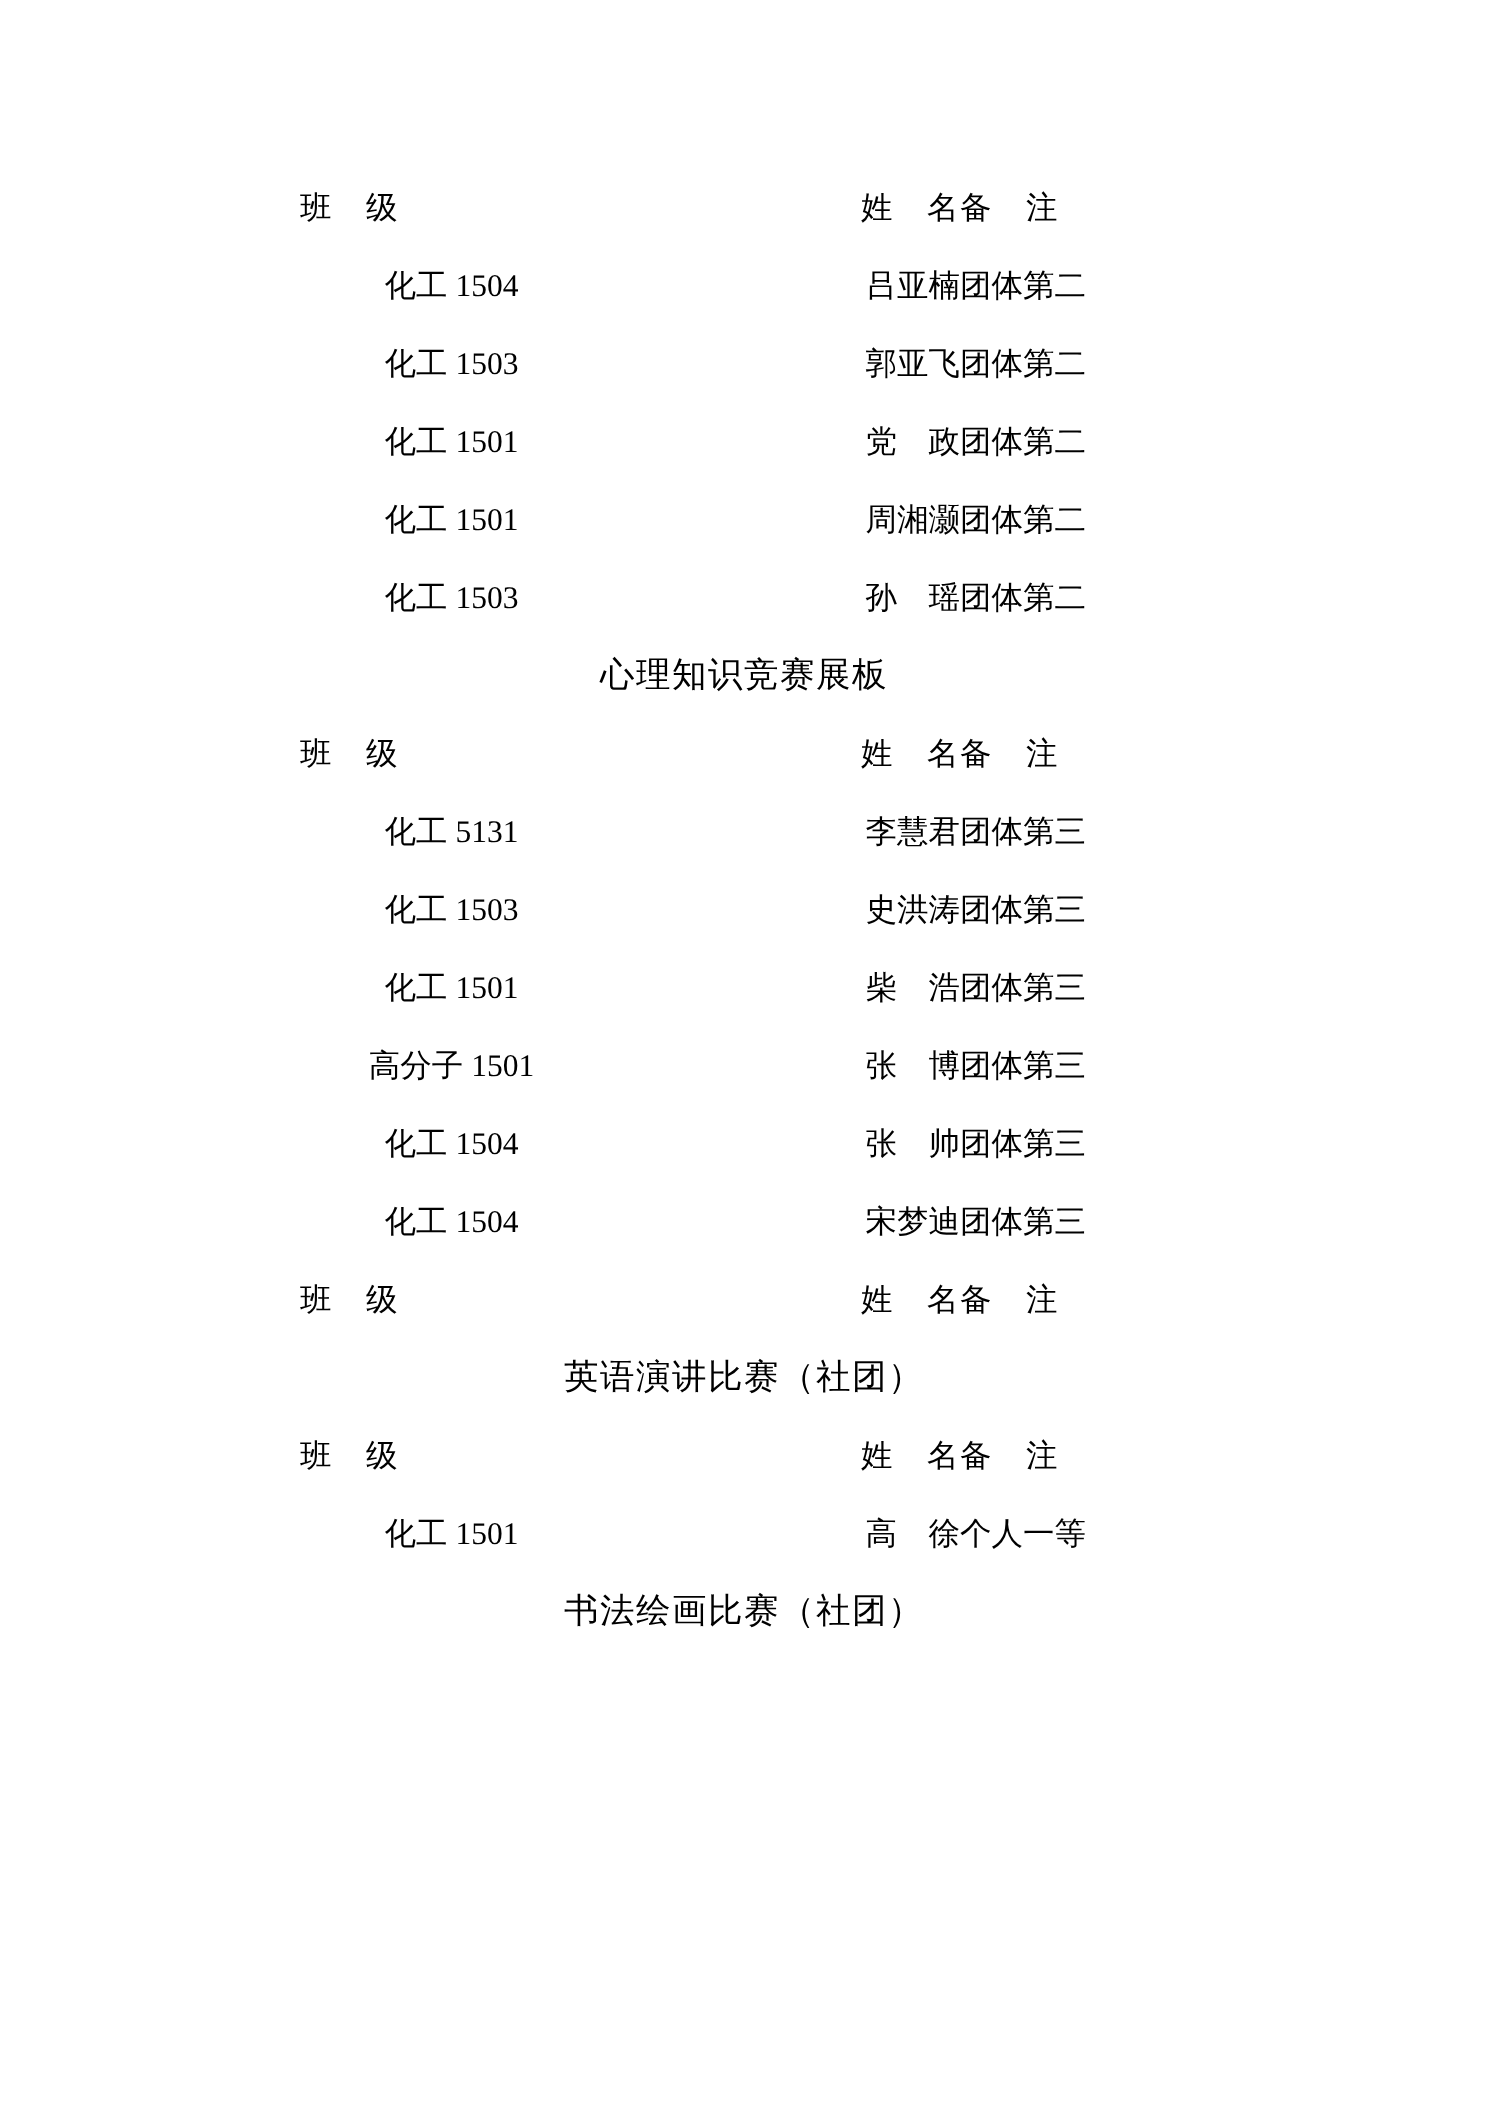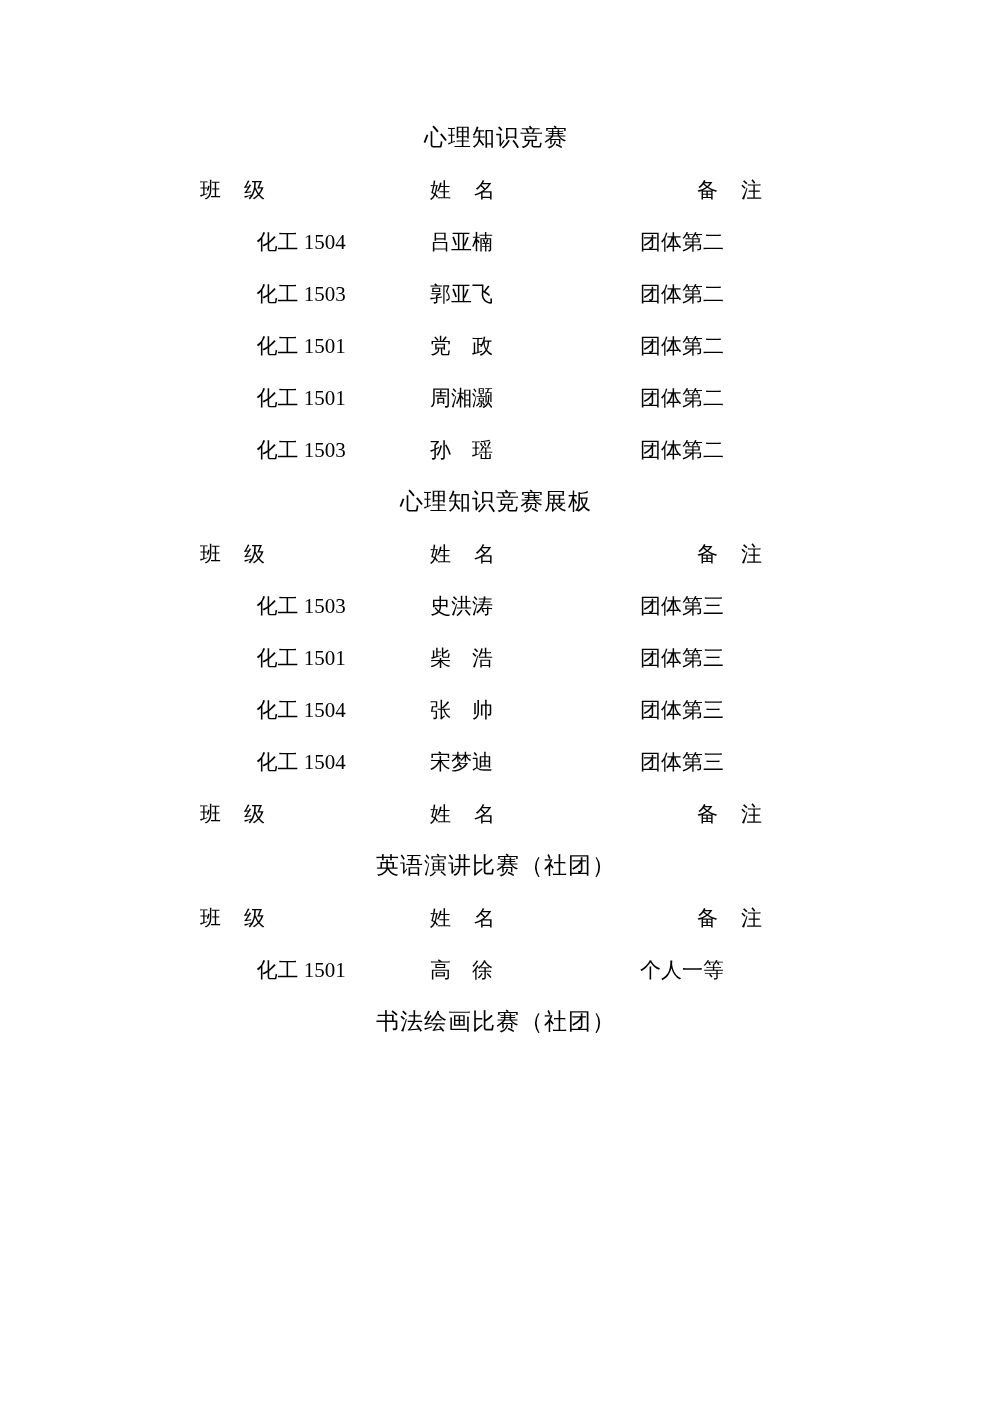--- a/index.html
+++ b/index.html
@@ -48,44 +48,43 @@
     vertical-align: middle;
     white-space: nowrap;
   }
   td.col-class {
     width: 230px;
     text-align: center;
     padding-left: 8px;
   }
   td.col-name {
     width: 210px;
-    text-align: left;
+    text-align: right;
   }
   td.col-note {
     width: 180px;
     text-align: left;
   }
   tr.header-row td {
     letter-spacing: 1px;
   }
   tr.header-row td.col-class {
     text-align: left;
     padding-left: 28px;
   }
   tr.header-row td.col-note {
-    text-align: center;
+    text-align: left;
   }
 </style>
 </head>
 <body>
 
 <div class="page">
 
   <div class="section">
-    <div class="section-title">心理知识竞赛</div>
     <table class="roster">
       <tbody>
         <tr class="header-row">
           <td class="col-class">班　级</td>
           <td class="col-name">姓　名</td>
           <td class="col-note">备　注</td>
         </tr>
         <tr>
           <td class="col-class">化工 1504</td>
           <td class="col-name">吕亚楠</td>
@@ -118,27 +117,37 @@
   <div class="section">
     <div class="section-title">心理知识竞赛展板</div>
     <table class="roster">
       <tbody>
         <tr class="header-row">
           <td class="col-class">班　级</td>
           <td class="col-name">姓　名</td>
           <td class="col-note">备　注</td>
         </tr>
         <tr>
+          <td class="col-class">化工 5131</td>
+          <td class="col-name">李慧君</td>
+          <td class="col-note">团体第三</td>
+        </tr>
+        <tr>
           <td class="col-class">化工 1503</td>
           <td class="col-name">史洪涛</td>
           <td class="col-note">团体第三</td>
         </tr>
         <tr>
           <td class="col-class">化工 1501</td>
           <td class="col-name">柴　浩</td>
+          <td class="col-note">团体第三</td>
+        </tr>
+        <tr>
+          <td class="col-class">高分子 1501</td>
+          <td class="col-name">张　博</td>
           <td class="col-note">团体第三</td>
         </tr>
         <tr>
           <td class="col-class">化工 1504</td>
           <td class="col-name">张　帅</td>
           <td class="col-note">团体第三</td>
         </tr>
         <tr>
           <td class="col-class">化工 1504</td>
           <td class="col-name">宋梦迪</td>

